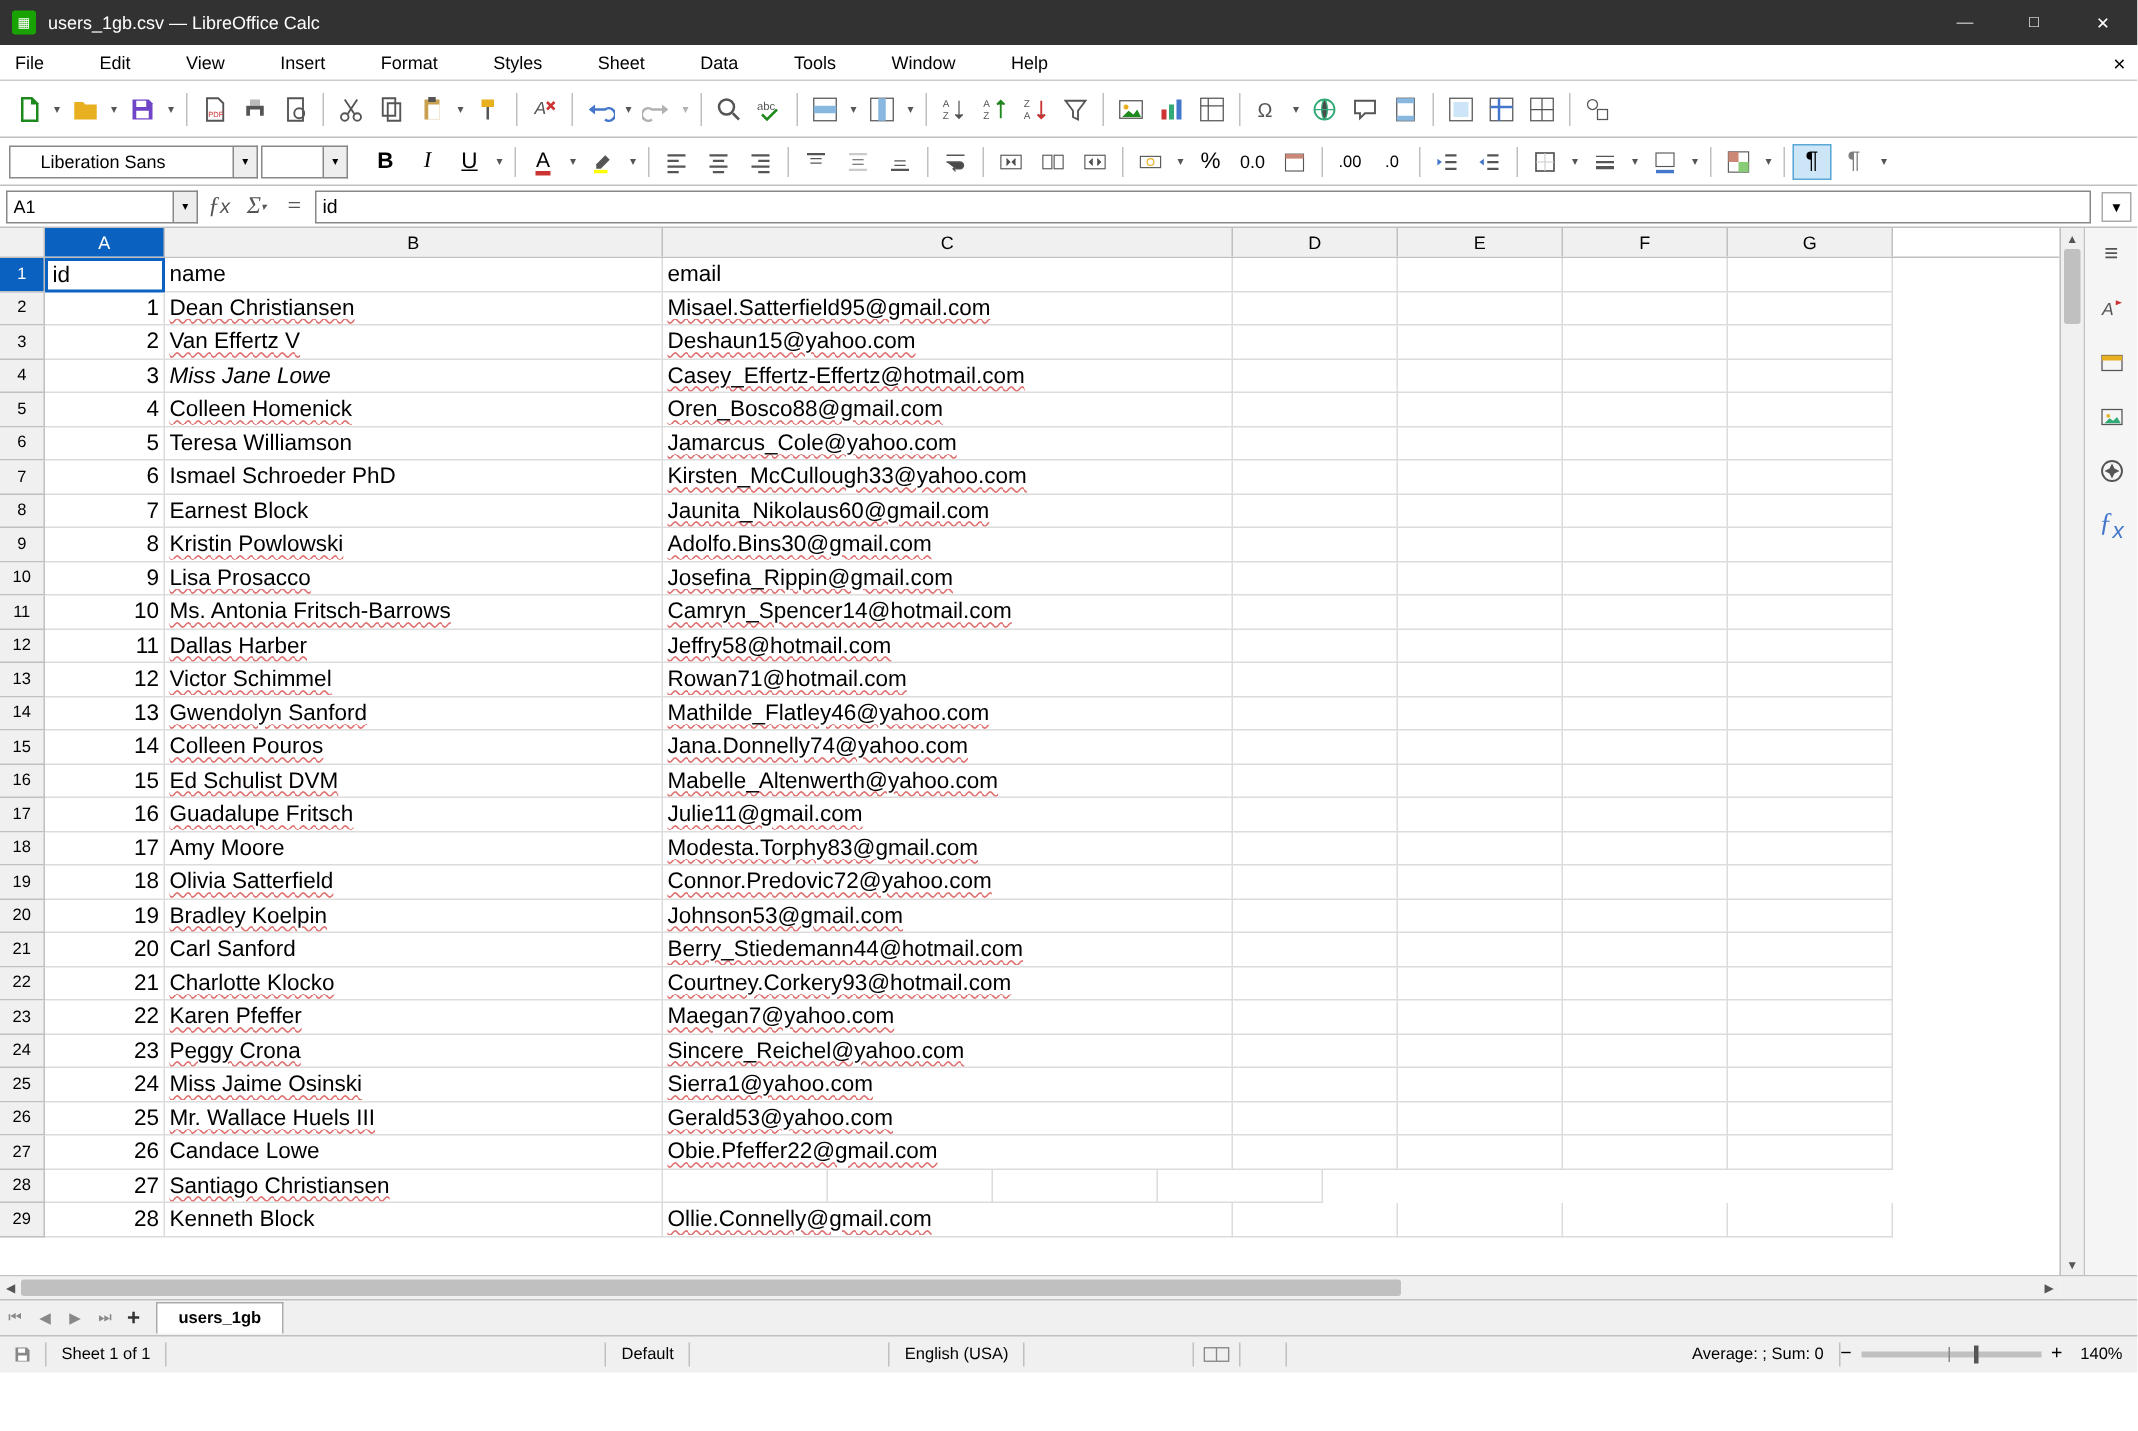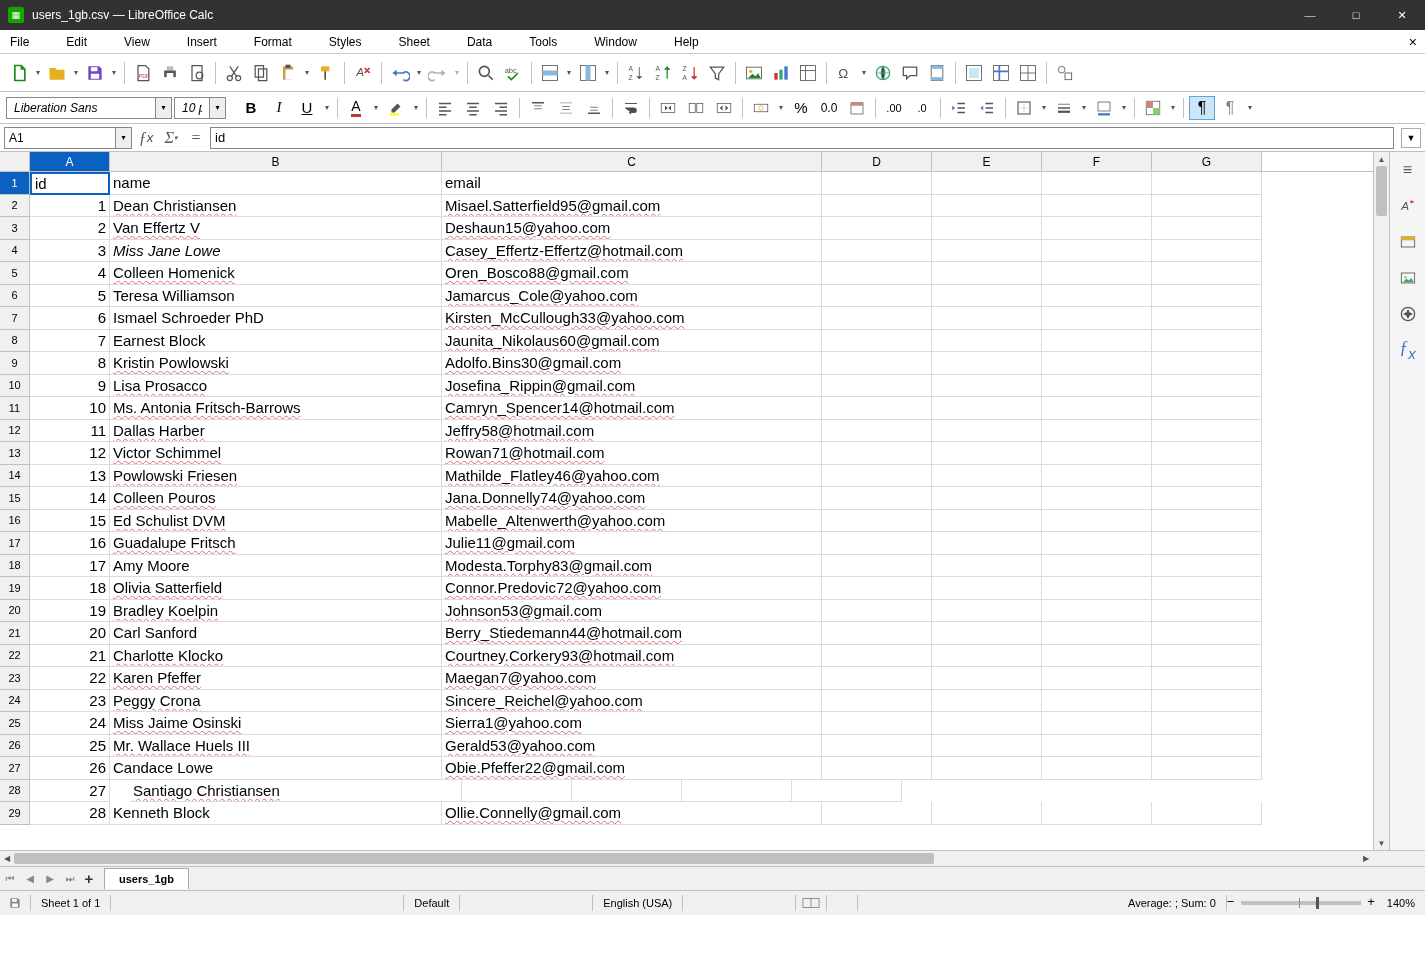--- a/index.html
+++ b/index.html
@@ -13,21 +13,21 @@
 .menubar .spacer { flex: 1; }
 .menubar .closex { padding: 3px 8px; font-size: 14px; cursor: pointer; }
 .toolbar { height: 38px; border-bottom: 1px solid #c0c0c0; display: flex; align-items: center; padding: 0 6px; gap: 1px; }
 .toolbar .tbtn { width: 26px; height: 26px; display: flex; align-items: center; justify-content: center; cursor: pointer; border: 1px solid transparent; fill: #4a4a4a; }
 .toolbar .tbtn svg { width: 20px; height: 20px; }
 .toolbar .dd { width: 10px; height: 26px; display: flex; align-items: center; justify-content: center; cursor: pointer; }
 .toolbar .dd::after { content: "▾"; font-size: 8px; color: #555; }
 .toolbar .sep { width: 1px; height: 22px; background: #c0c0c0; margin: 0 4px; }
 .formatbar { height: 32px; border-bottom: 1px solid #c0c0c0; display: flex; align-items: center; padding: 0 6px; gap: 2px; }
 .formatbar .fcombo { display: flex; }
-.formatbar .fcombo input { height: 22px; font-size: 12px; border: 1px solid #888; padding: 0 7px; font-style: italic; }
+.formatbar .fcombo input { height: 22px; font-size: 12px; border: 1px solid #888; padding: 0 20px; }
 .formatbar .fcombo .combodd { width: 16px; height: 22px; border: 1px solid #888; border-left: none; display: flex; align-items: center; justify-content: center; cursor: pointer; font-size: 8px; background: #eee; }
 .formatbar .tbtn { width: 26px; height: 24px; display: flex; align-items: center; justify-content: center; cursor: pointer; border: 1px solid transparent; }
 .formatbar .tbtn.active { background: #cde6f7; border: 1px solid #5ba7d6; }
 .formatbar .tbtn svg { width: 18px; height: 18px; fill: #4a4a4a; }
 .formatbar .dd { width: 10px; height: 24px; display: flex; align-items: center; justify-content: center; cursor: pointer; }
 .formatbar .dd::after { content: "▾"; font-size: 8px; color: #555; }
 .formatbar .sep { width: 1px; height: 20px; background: #c0c0c0; margin: 0 3px; }
 .formulabar { height: 28px; border-bottom: 1px solid #c0c0c0; display: flex; align-items: center; padding: 0 4px; gap: 3px; }
 .formulabar .cellref { display: flex; }
 .formulabar .cellref input { width: 112px; height: 22px; font-size: 12px; border: 1px solid #888; padding: 0 4px; }
@@ -693,21 +693,21 @@
           </div>
           <div class="cell" style="width: 110px;"></div>
           <div class="cell" style="width: 110px;"></div>
           <div class="cell" style="width: 110px;"></div>
           <div class="cell" style="width: 110px;"></div>
         </div>
         <div class="row">
           <div class="rh">14</div>
           <div class="cell num" style="width: 80px;">13</div>
           <div class="cell" style="width: 332px;">
-            <span class="underlined">Powlowski Friesen</span>
+            <span class="underlined">Gwendolyn Sanford</span>
           </div>
           <div class="cell" style="width: 380px;">
             <span class="underlined">Mathilde_Flatley46@yahoo.com</span>
           </div>
           <div class="cell" style="width: 110px;"></div>
           <div class="cell" style="width: 110px;"></div>
           <div class="cell" style="width: 110px;"></div>
           <div class="cell" style="width: 110px;"></div>
         </div>
         <div class="row">
@@ -882,21 +882,21 @@
             <span class="underlined">Obie.Pfeffer22@gmail.com</span>
           </div>
           <div class="cell" style="width: 110px;"></div>
           <div class="cell" style="width: 110px;"></div>
           <div class="cell" style="width: 110px;"></div>
           <div class="cell" style="width: 110px;"></div>
         </div>
         <div class="row">
           <div class="rh">28</div>
           <div class="cell num" style="width: 80px;">27</div>
-          <div class="cell" style="width: 332px; margin-left: 20px;">
+          <div class="cell" style="width: 332px;">
             <span class="underlined">Santiago Christiansen</span>
           </div>
           <div class="cell" style="width: 110px;"></div>
           <div class="cell" style="width: 110px;"></div>
           <div class="cell" style="width: 110px;"></div>
           <div class="cell" style="width: 110px;"></div>
         </div>
         <div class="row">
           <div class="rh">29</div>
           <div class="cell num" style="width: 80px;">28</div>

